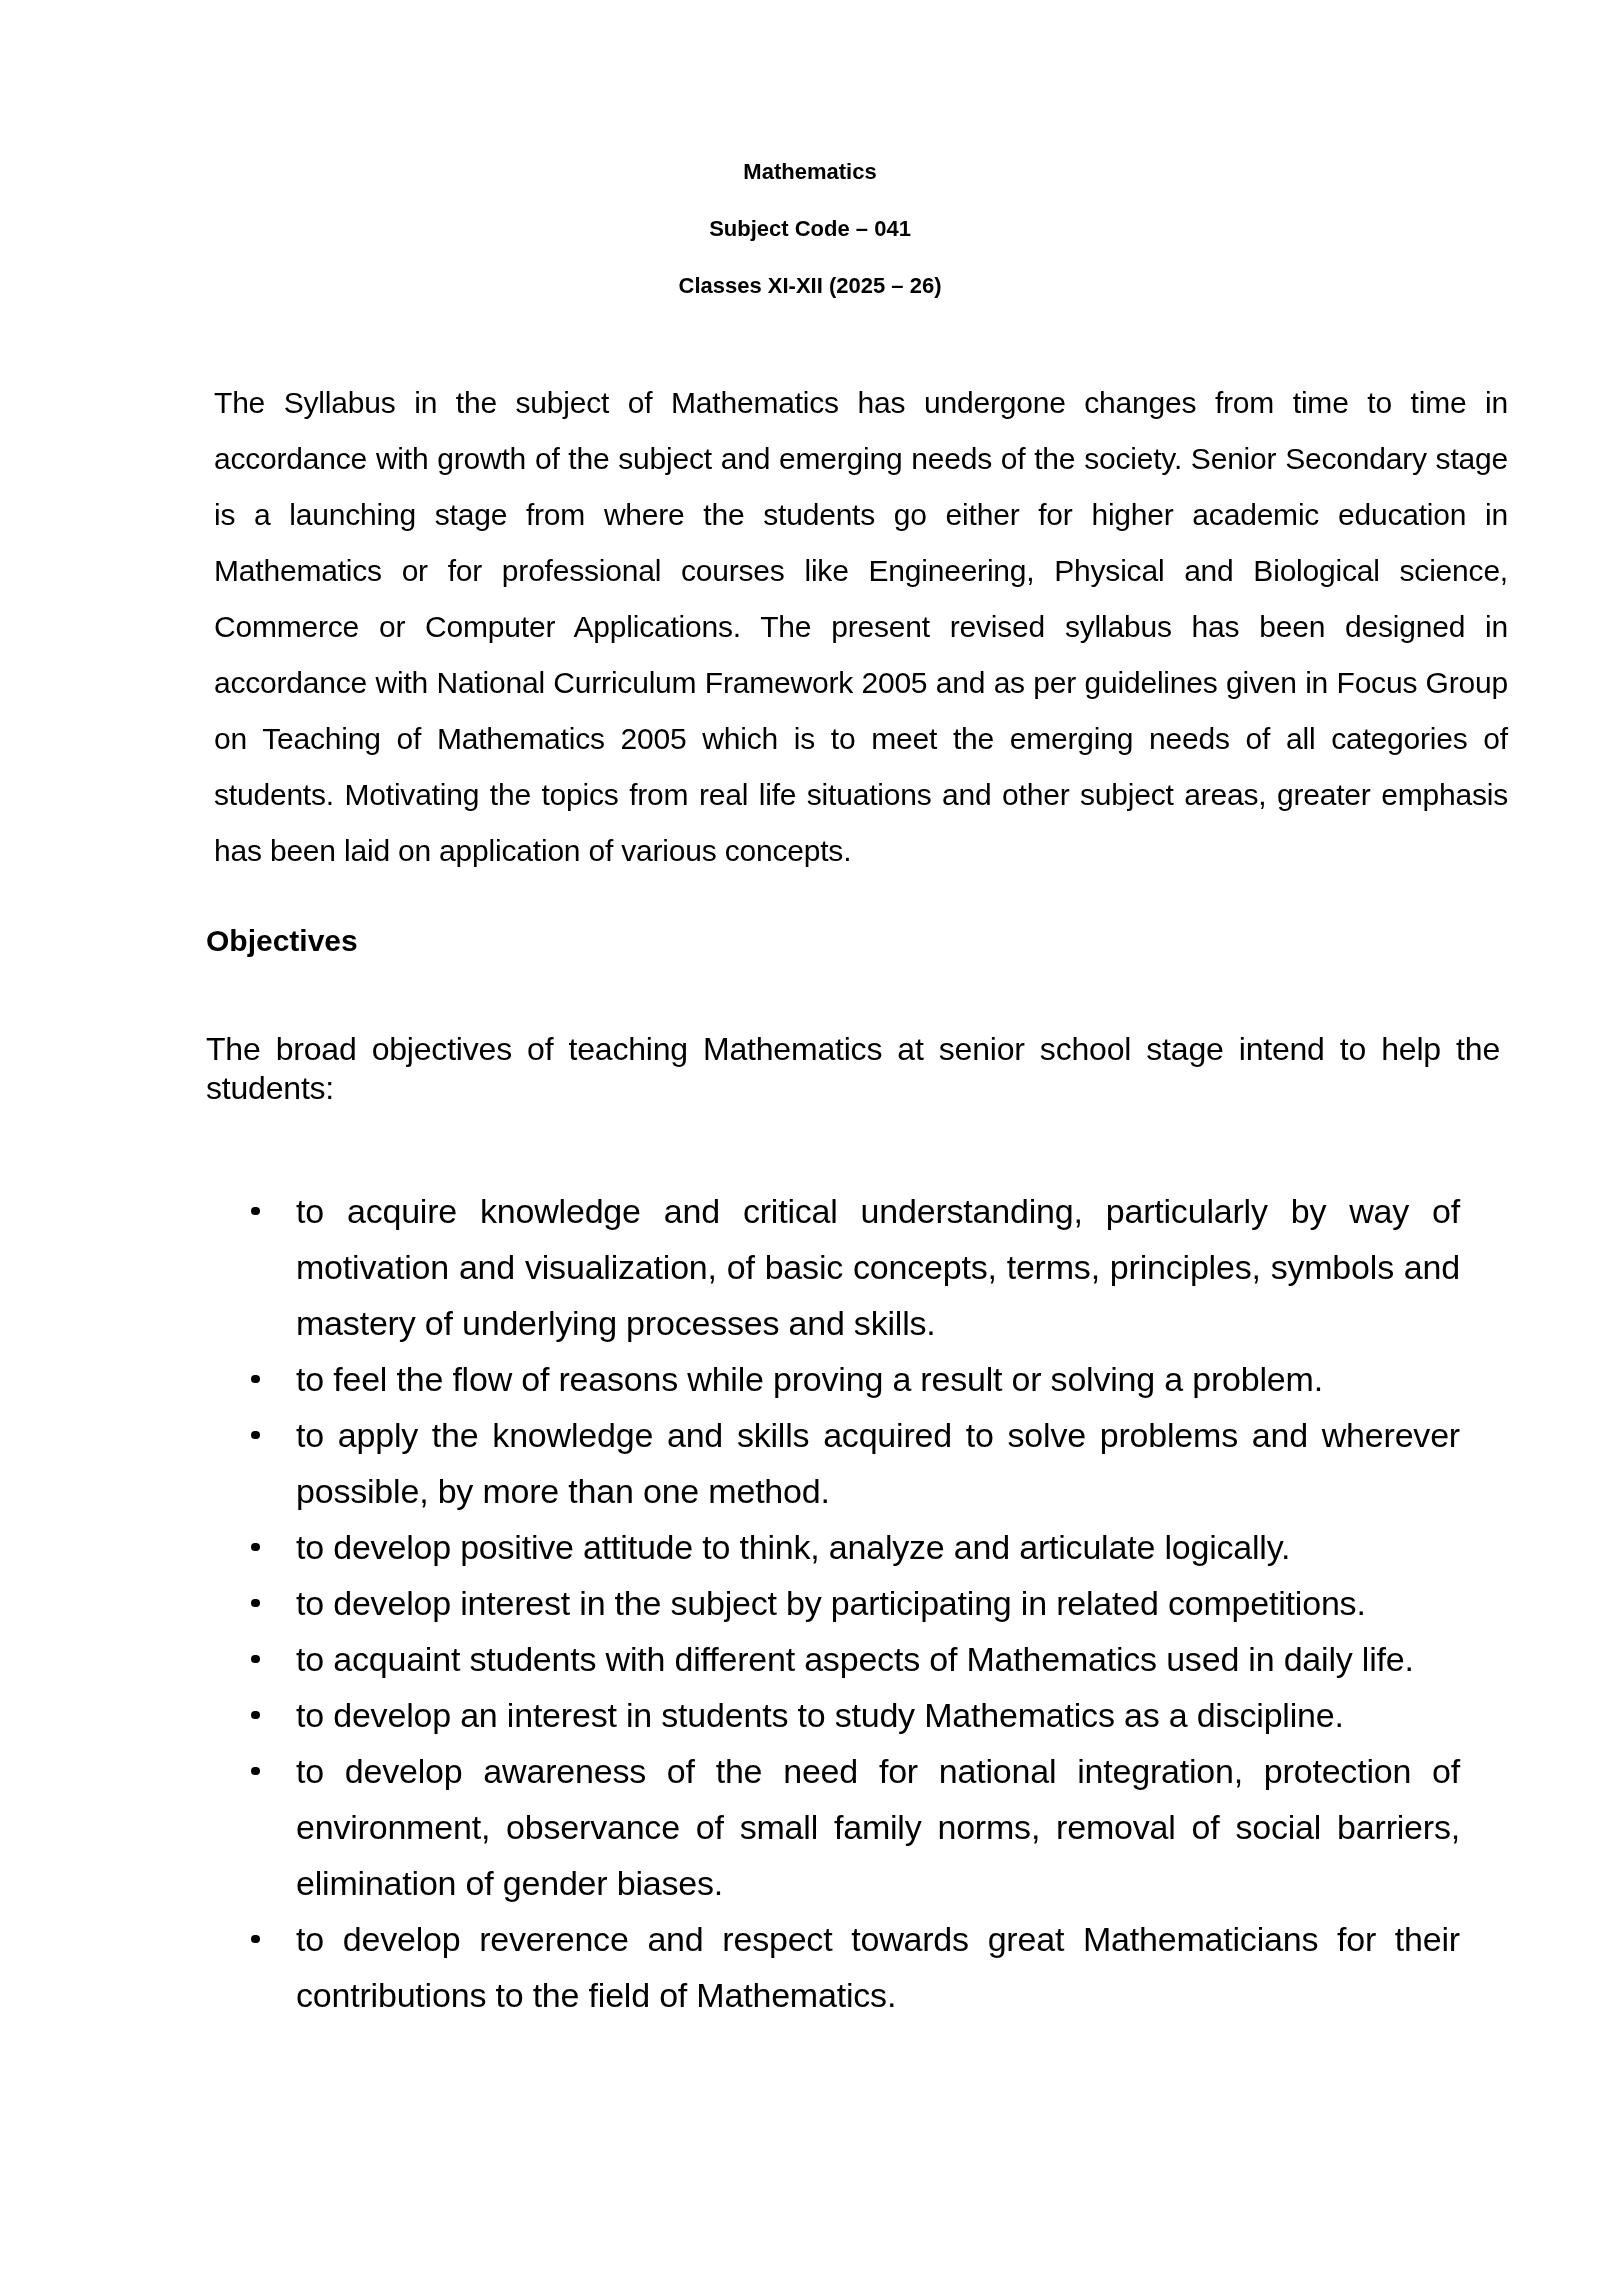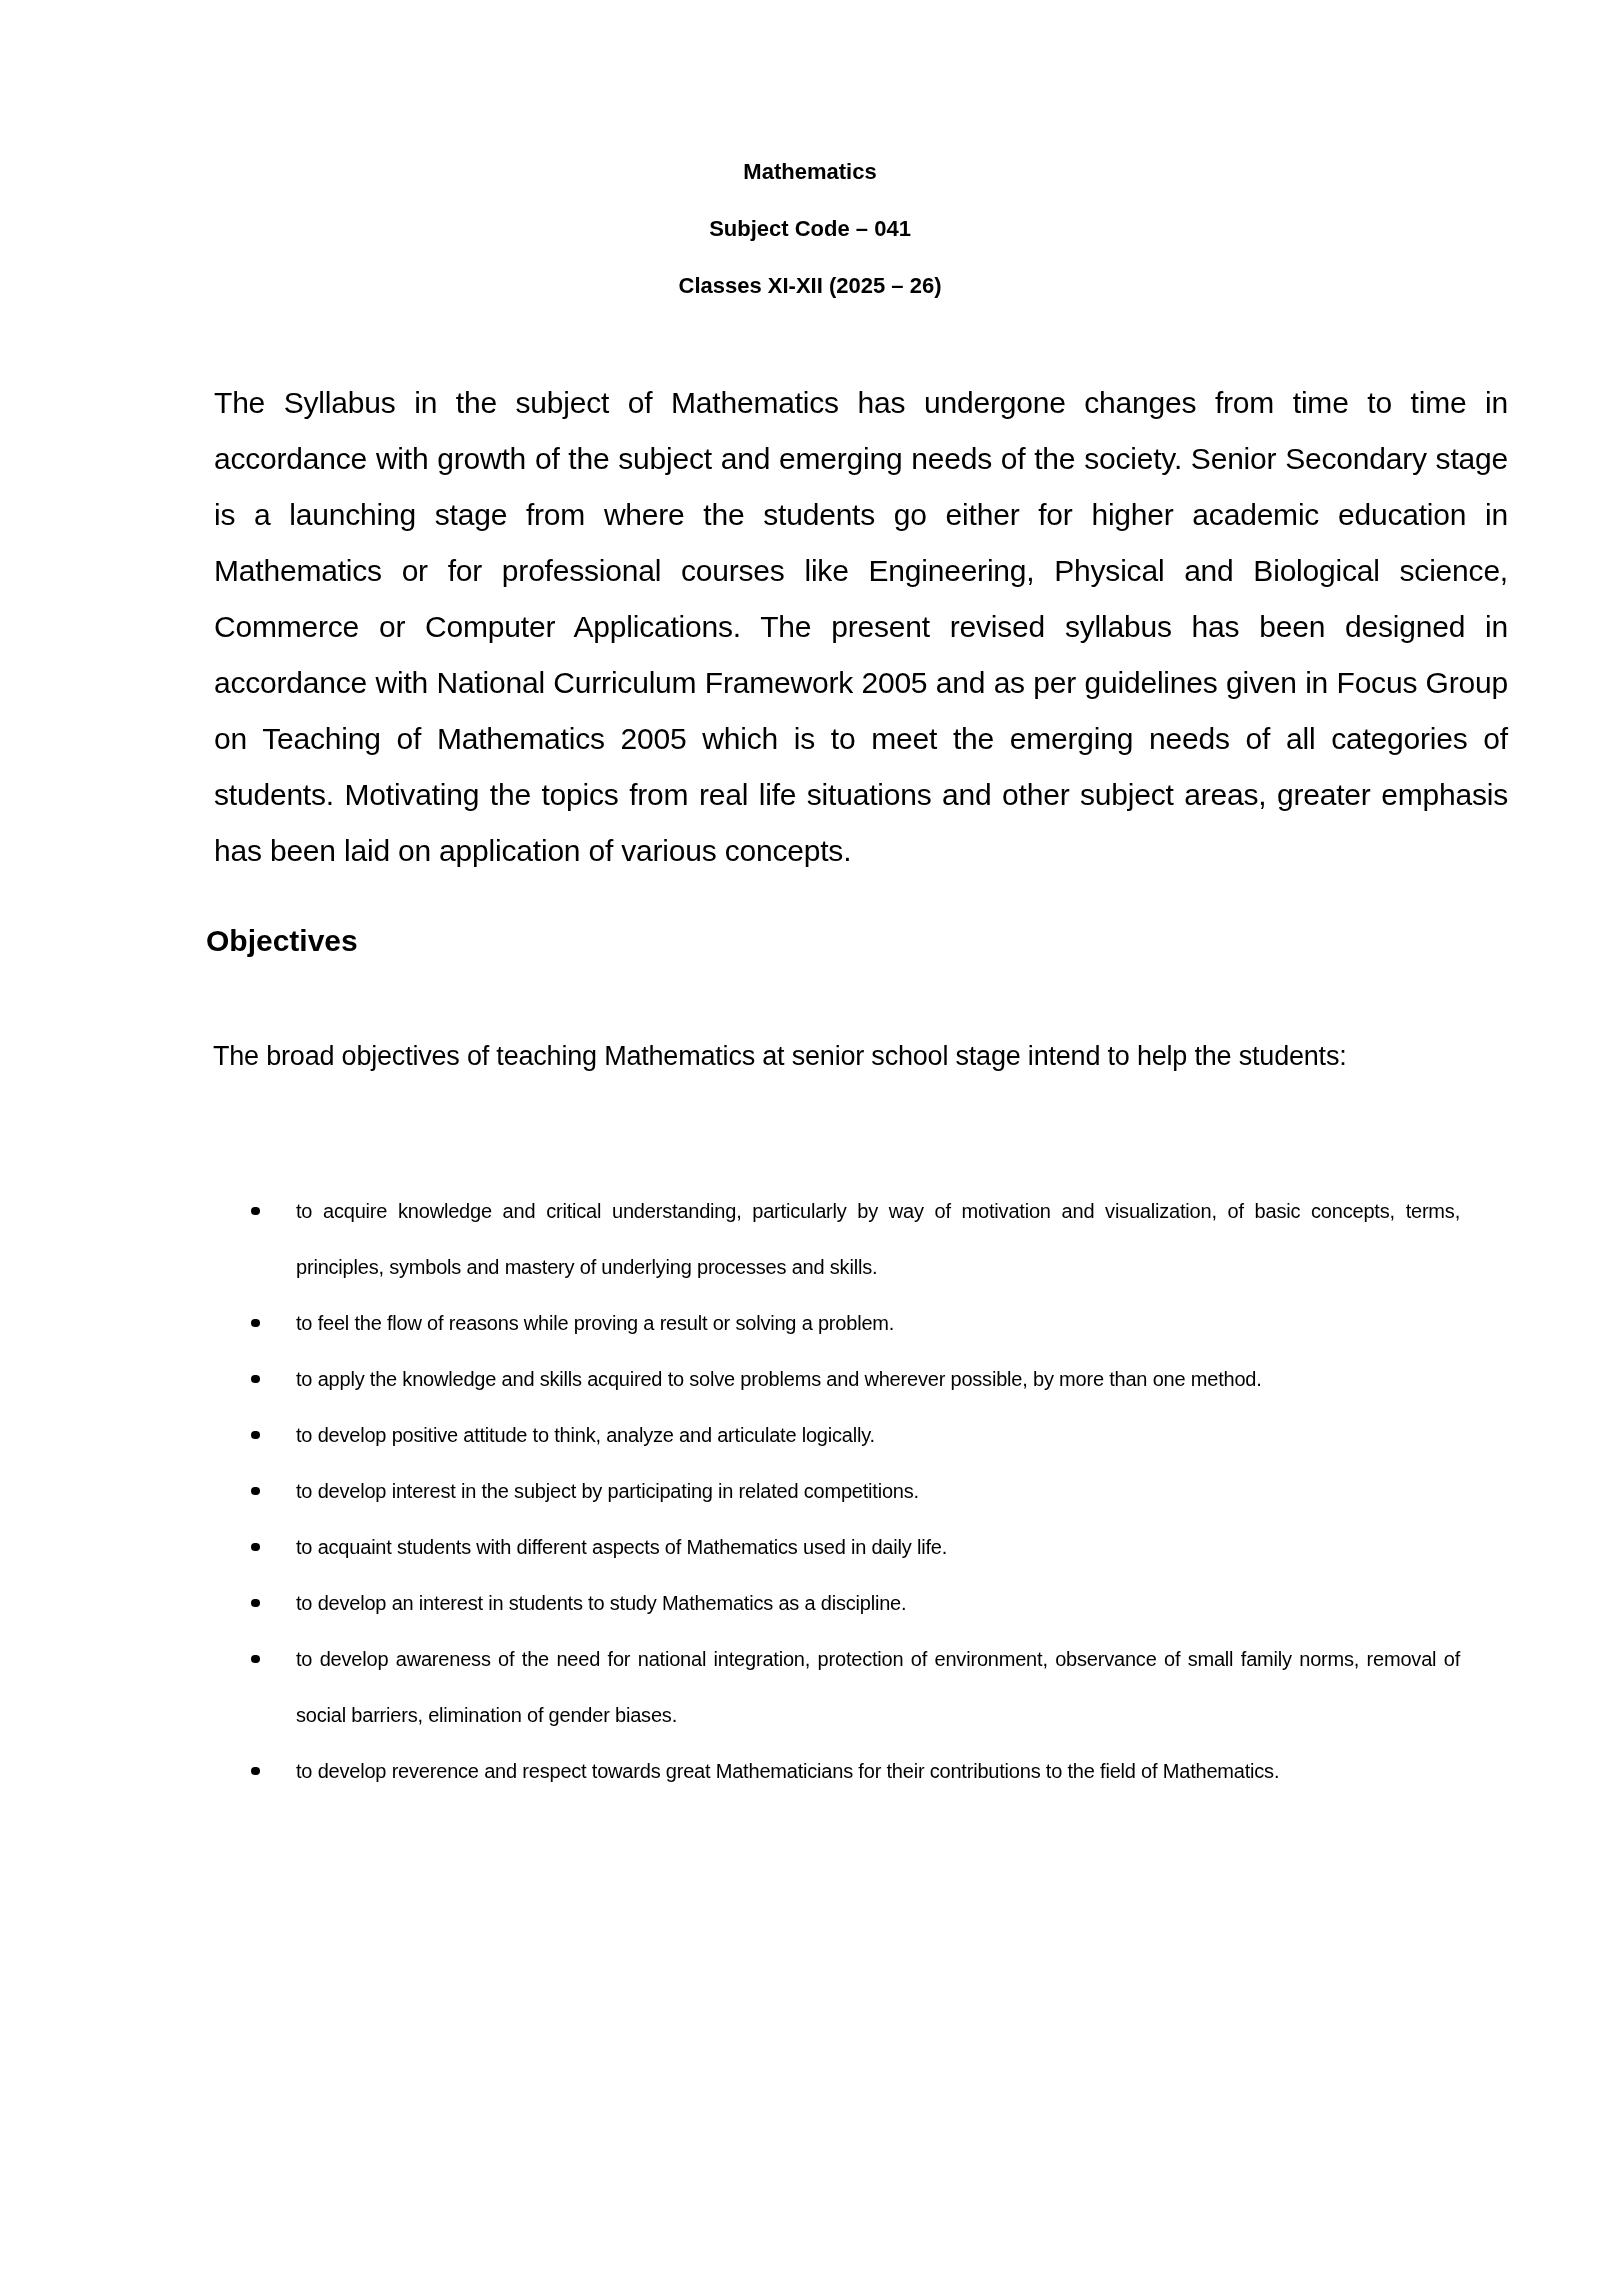--- a/index.html
+++ b/index.html
@@ -52,39 +52,39 @@
     }
     .heading {
       top: 916px;
       font-size: 30px;
       font-weight: bold;
       line-height: 49px;
       margin: 0;
     }
     .lead-para {
       top: 1030px;
-      font-size: 27px;
+      font-size: 32px;
       line-height: 39px;
       text-align: justify;
-      margin: 7px;
+      margin: 0;
       letter-spacing: -0.2px;
     }
     .objectives-list {
       position: absolute;
       top: 1183px;
       left: 245px;
       width: 1215px;
       margin: 0;
       padding: 0;
       list-style: none;
     }
     .objective-item {
       position: relative;
       padding-left: 51px;
-      font-size: 20px;
+      font-size: 34px;
       line-height: 56px;
       text-align: justify;
       letter-spacing: -0.2px;
     }
     .bullet {
       position: absolute;
       left: 5.9px;
       top: 23.5px;
       width: 8.8px;
       height: 8.8px;

